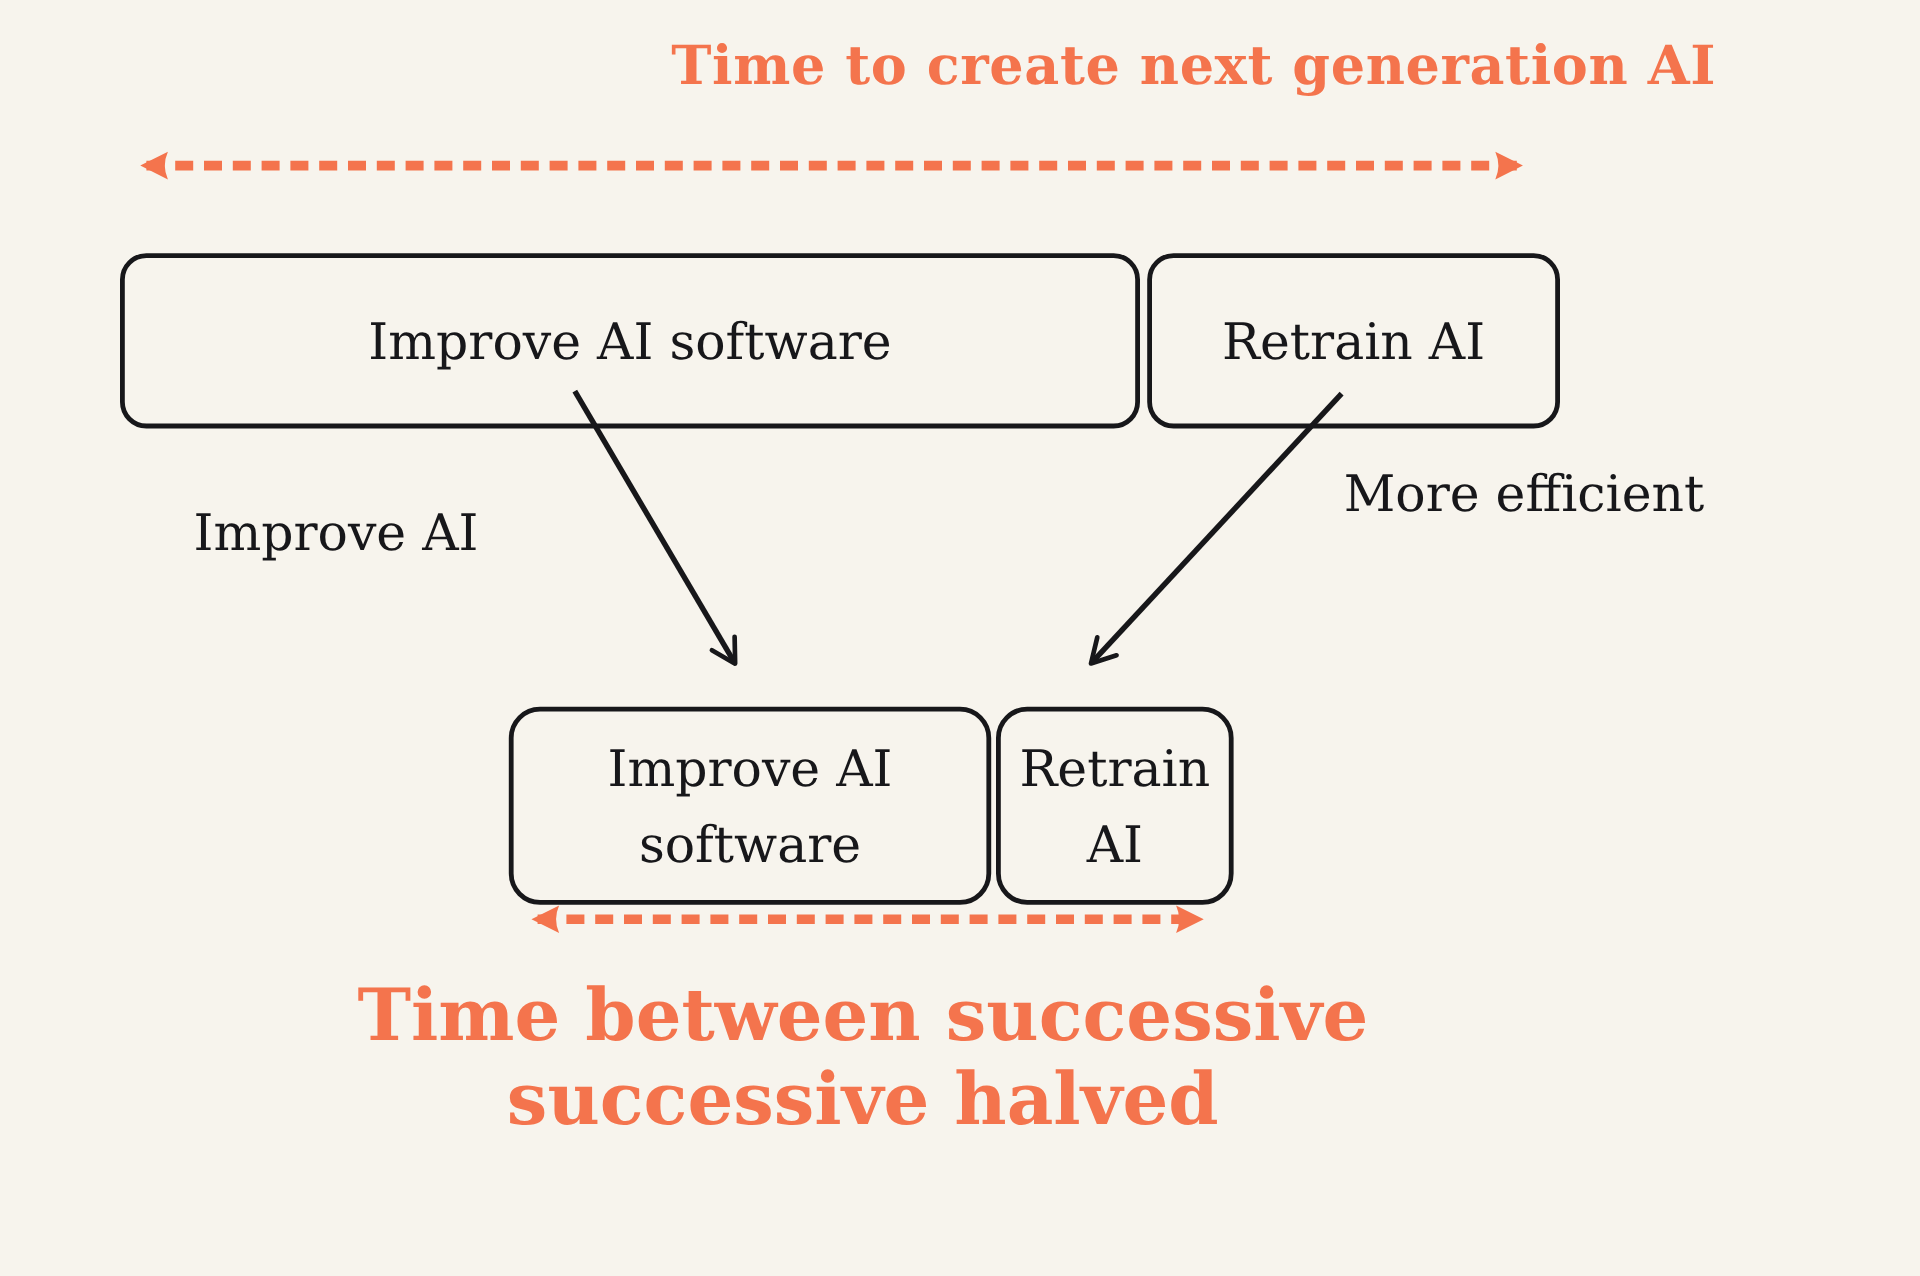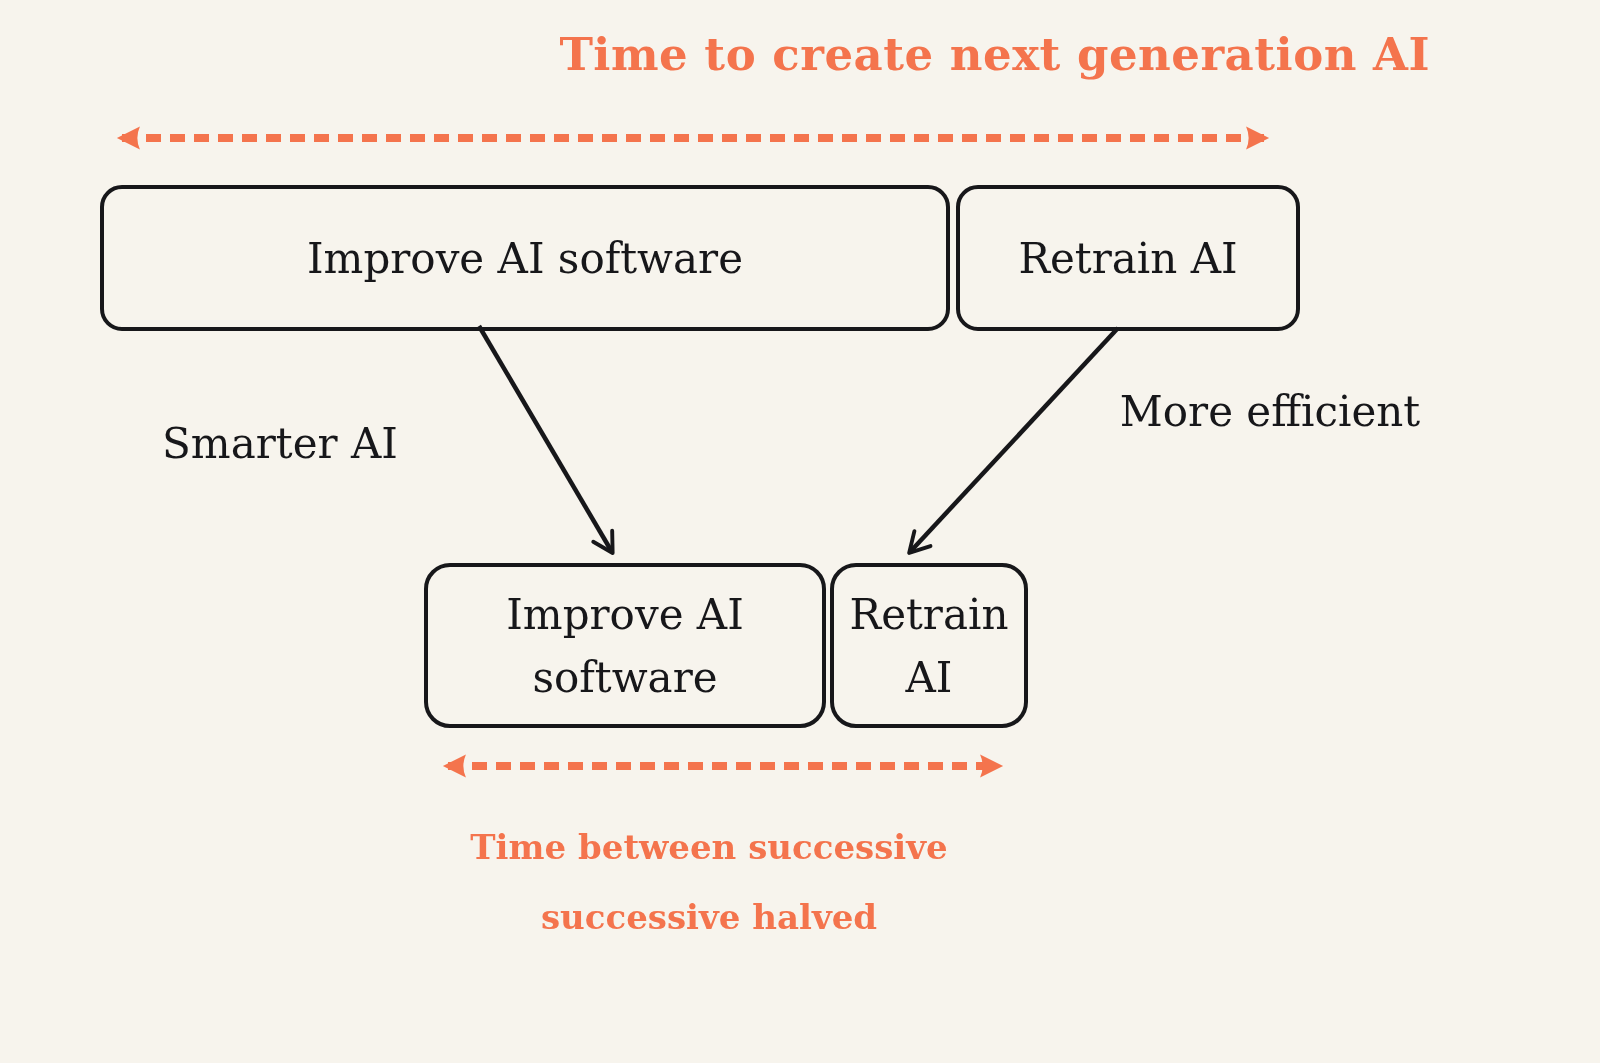--- a/index.html
+++ b/index.html
@@ -26,34 +26,35 @@
   }
   .arrow-layer{left:0;top:0;width:1600px;height:1063px;pointer-events:none;}
   .node{
     border:4.5px solid var(--ink);
     border-radius:22px;
     background:transparent;
     display:flex;align-items:center;justify-content:center;
     text-align:center;
     font-size:42px;
     line-height:1.5;
+    margin-top:26px;
   }
   .box-top-improve{left:100px;top:185px;width:842px;height:138px;}
   .box-top-retrain{left:956px;top:185px;width:336px;height:138px;}
   .box-bot-improve{left:424px;top:563px;width:394px;height:157px;border-radius:26px;}
   .box-bot-retrain{left:830px;top:563px;width:190px;height:157px;border-radius:26px;}
   .note{
     font-size:42px;line-height:64px;text-align:center;color:var(--ink);
   }
   .note-left{left:95px;top:412px;width:370px;}
   .note-right{left:1105px;top:380px;width:330px;}
   .caption{
-    left:284px;top:812px;width:850px;
+    left:294px;top:812px;width:850px;
     text-align:center;
-    font-size:34px;font-weight:bold;line-height:70px;
+    font-size:60px;font-weight:bold;line-height:70px;
     color:var(--accent);
   }
 </style>
 </head>
 <body>
 
 <div class="abs title">Time to create next generation AI</div>
 
 <svg class="abs arrow-layer" width="1600" height="1063" viewBox="0 0 1600 1063" xmlns="http://www.w3.org/2000/svg">
   <defs>
@@ -76,21 +77,21 @@
 
 <div class="abs node box-top-improve">
   <span>Improve AI software</span>
 </div>
 
 <div class="abs node box-top-retrain">
   <span>Retrain AI</span>
 </div>
 
 <div class="abs note note-left">
-  <div>Smarter AI</div>
+  <div>Improve AI</div>
 </div>
 
 <div class="abs note note-right">
   <div>More efficient</div>
 </div>
 
 <div class="abs node box-bot-improve">
   <span>Improve AI software</span>
 </div>
 

